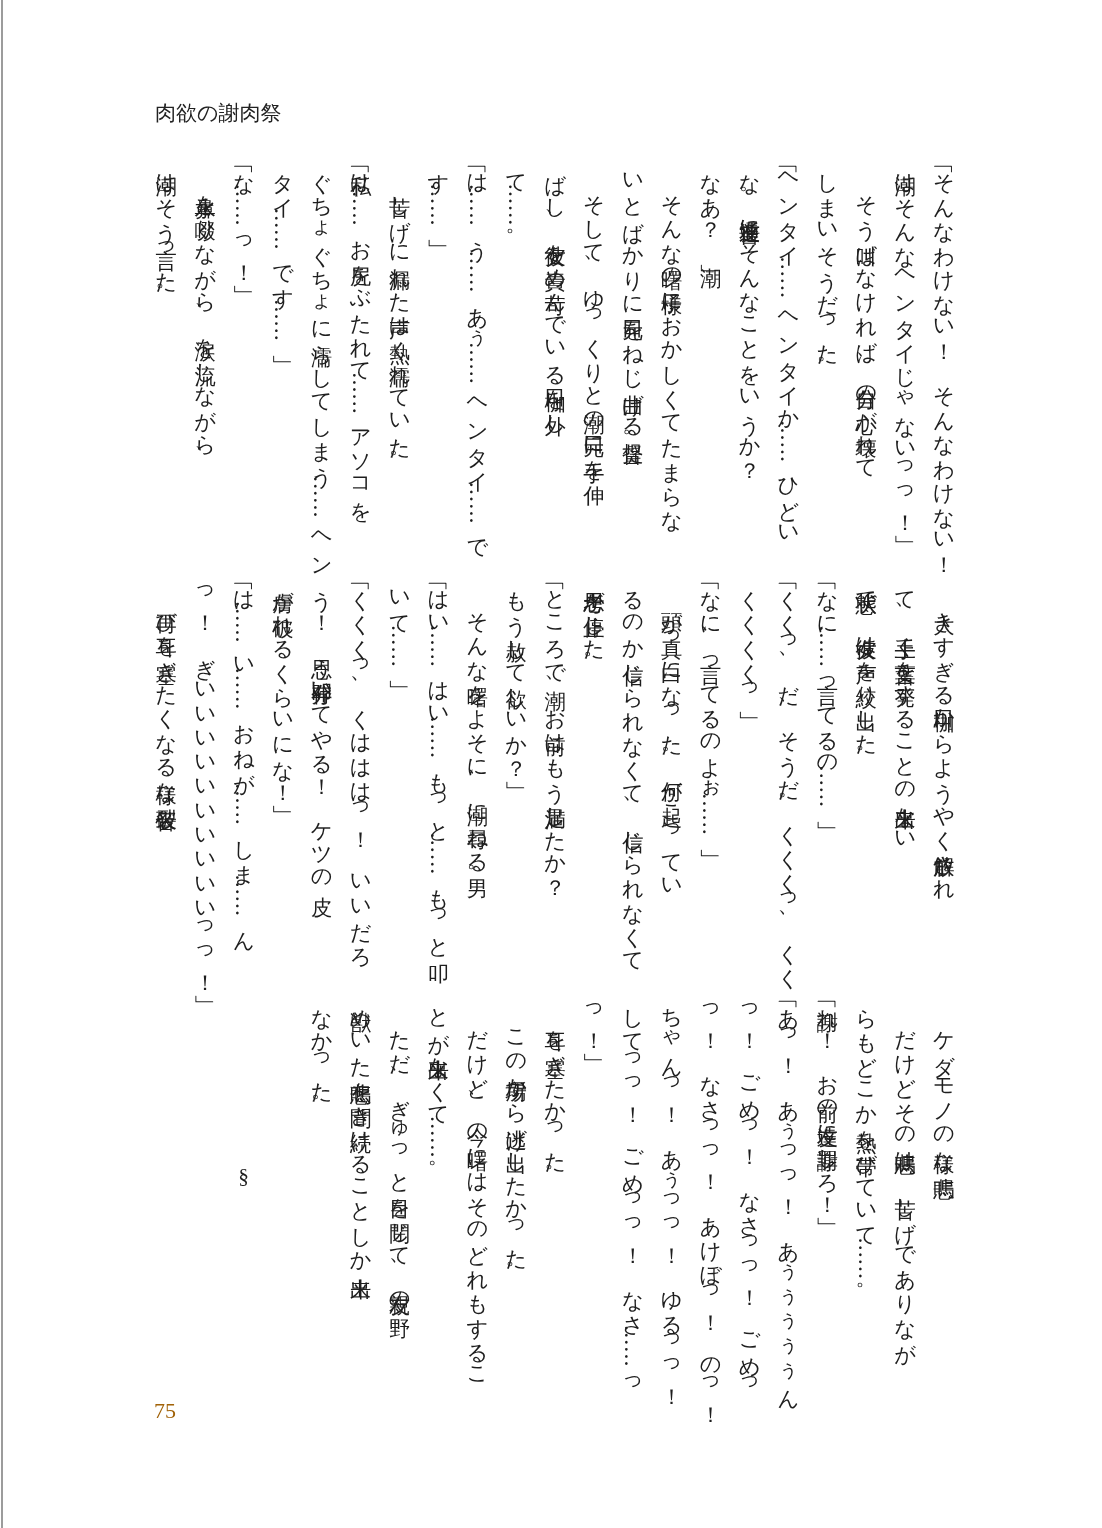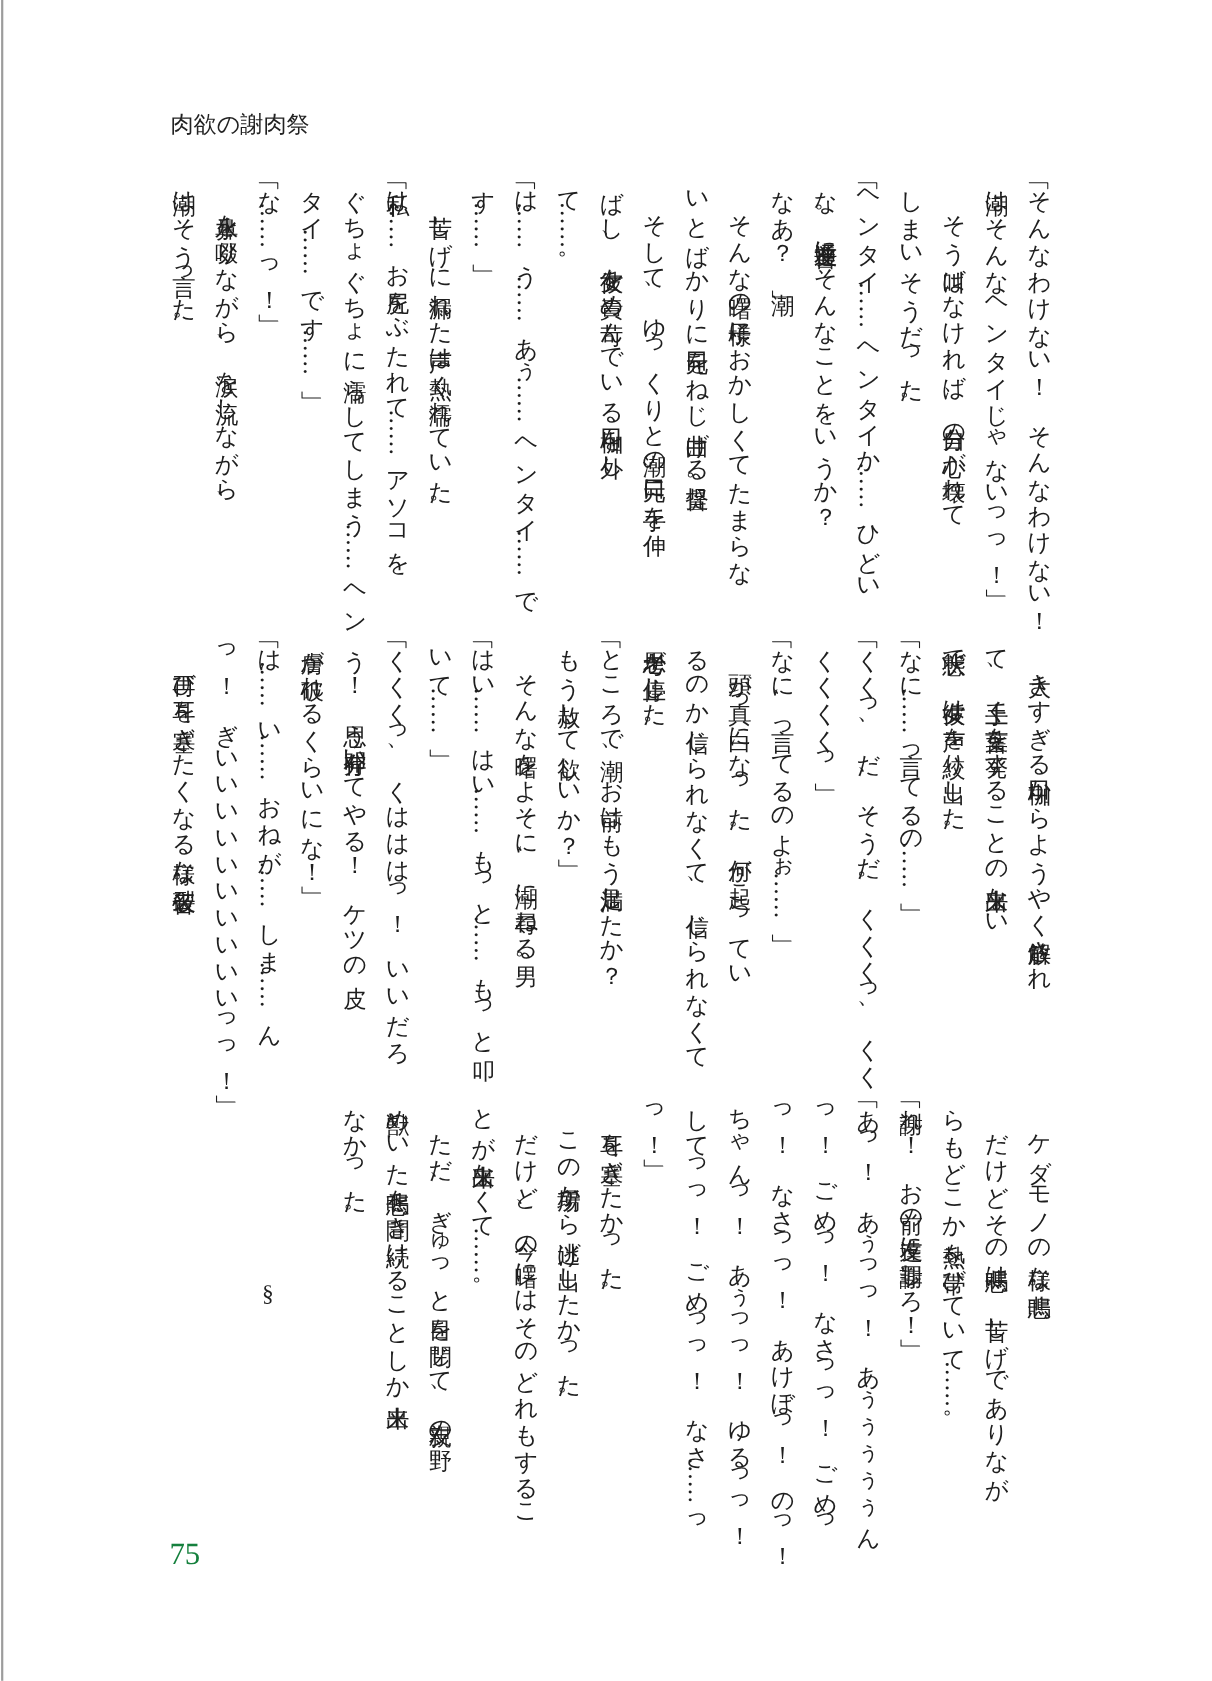--- a/index.html
+++ b/index.html
@@ -27,23 +27,23 @@
       font-size: 21px;
       line-height: 1.2;
       white-space: nowrap;
       color: #222222;
     }
     .page-number {
       position: absolute;
       left: 154px;
       top: 1400px;
       font-family: "Liberation Serif", serif;
-      font-size: 28px;
+      font-size: 22px;
       line-height: 1;
-      color: #15803d;
+      color: #a16207;
     }
     .tier {
       position: absolute;
       left: 145.5px;
       width: 817px;
       height: 384px;
       writing-mode: vertical-rl;
       text-orientation: mixed;
       font-family: "DejaVu Serif", serif;
       font-size: 21.3px;

